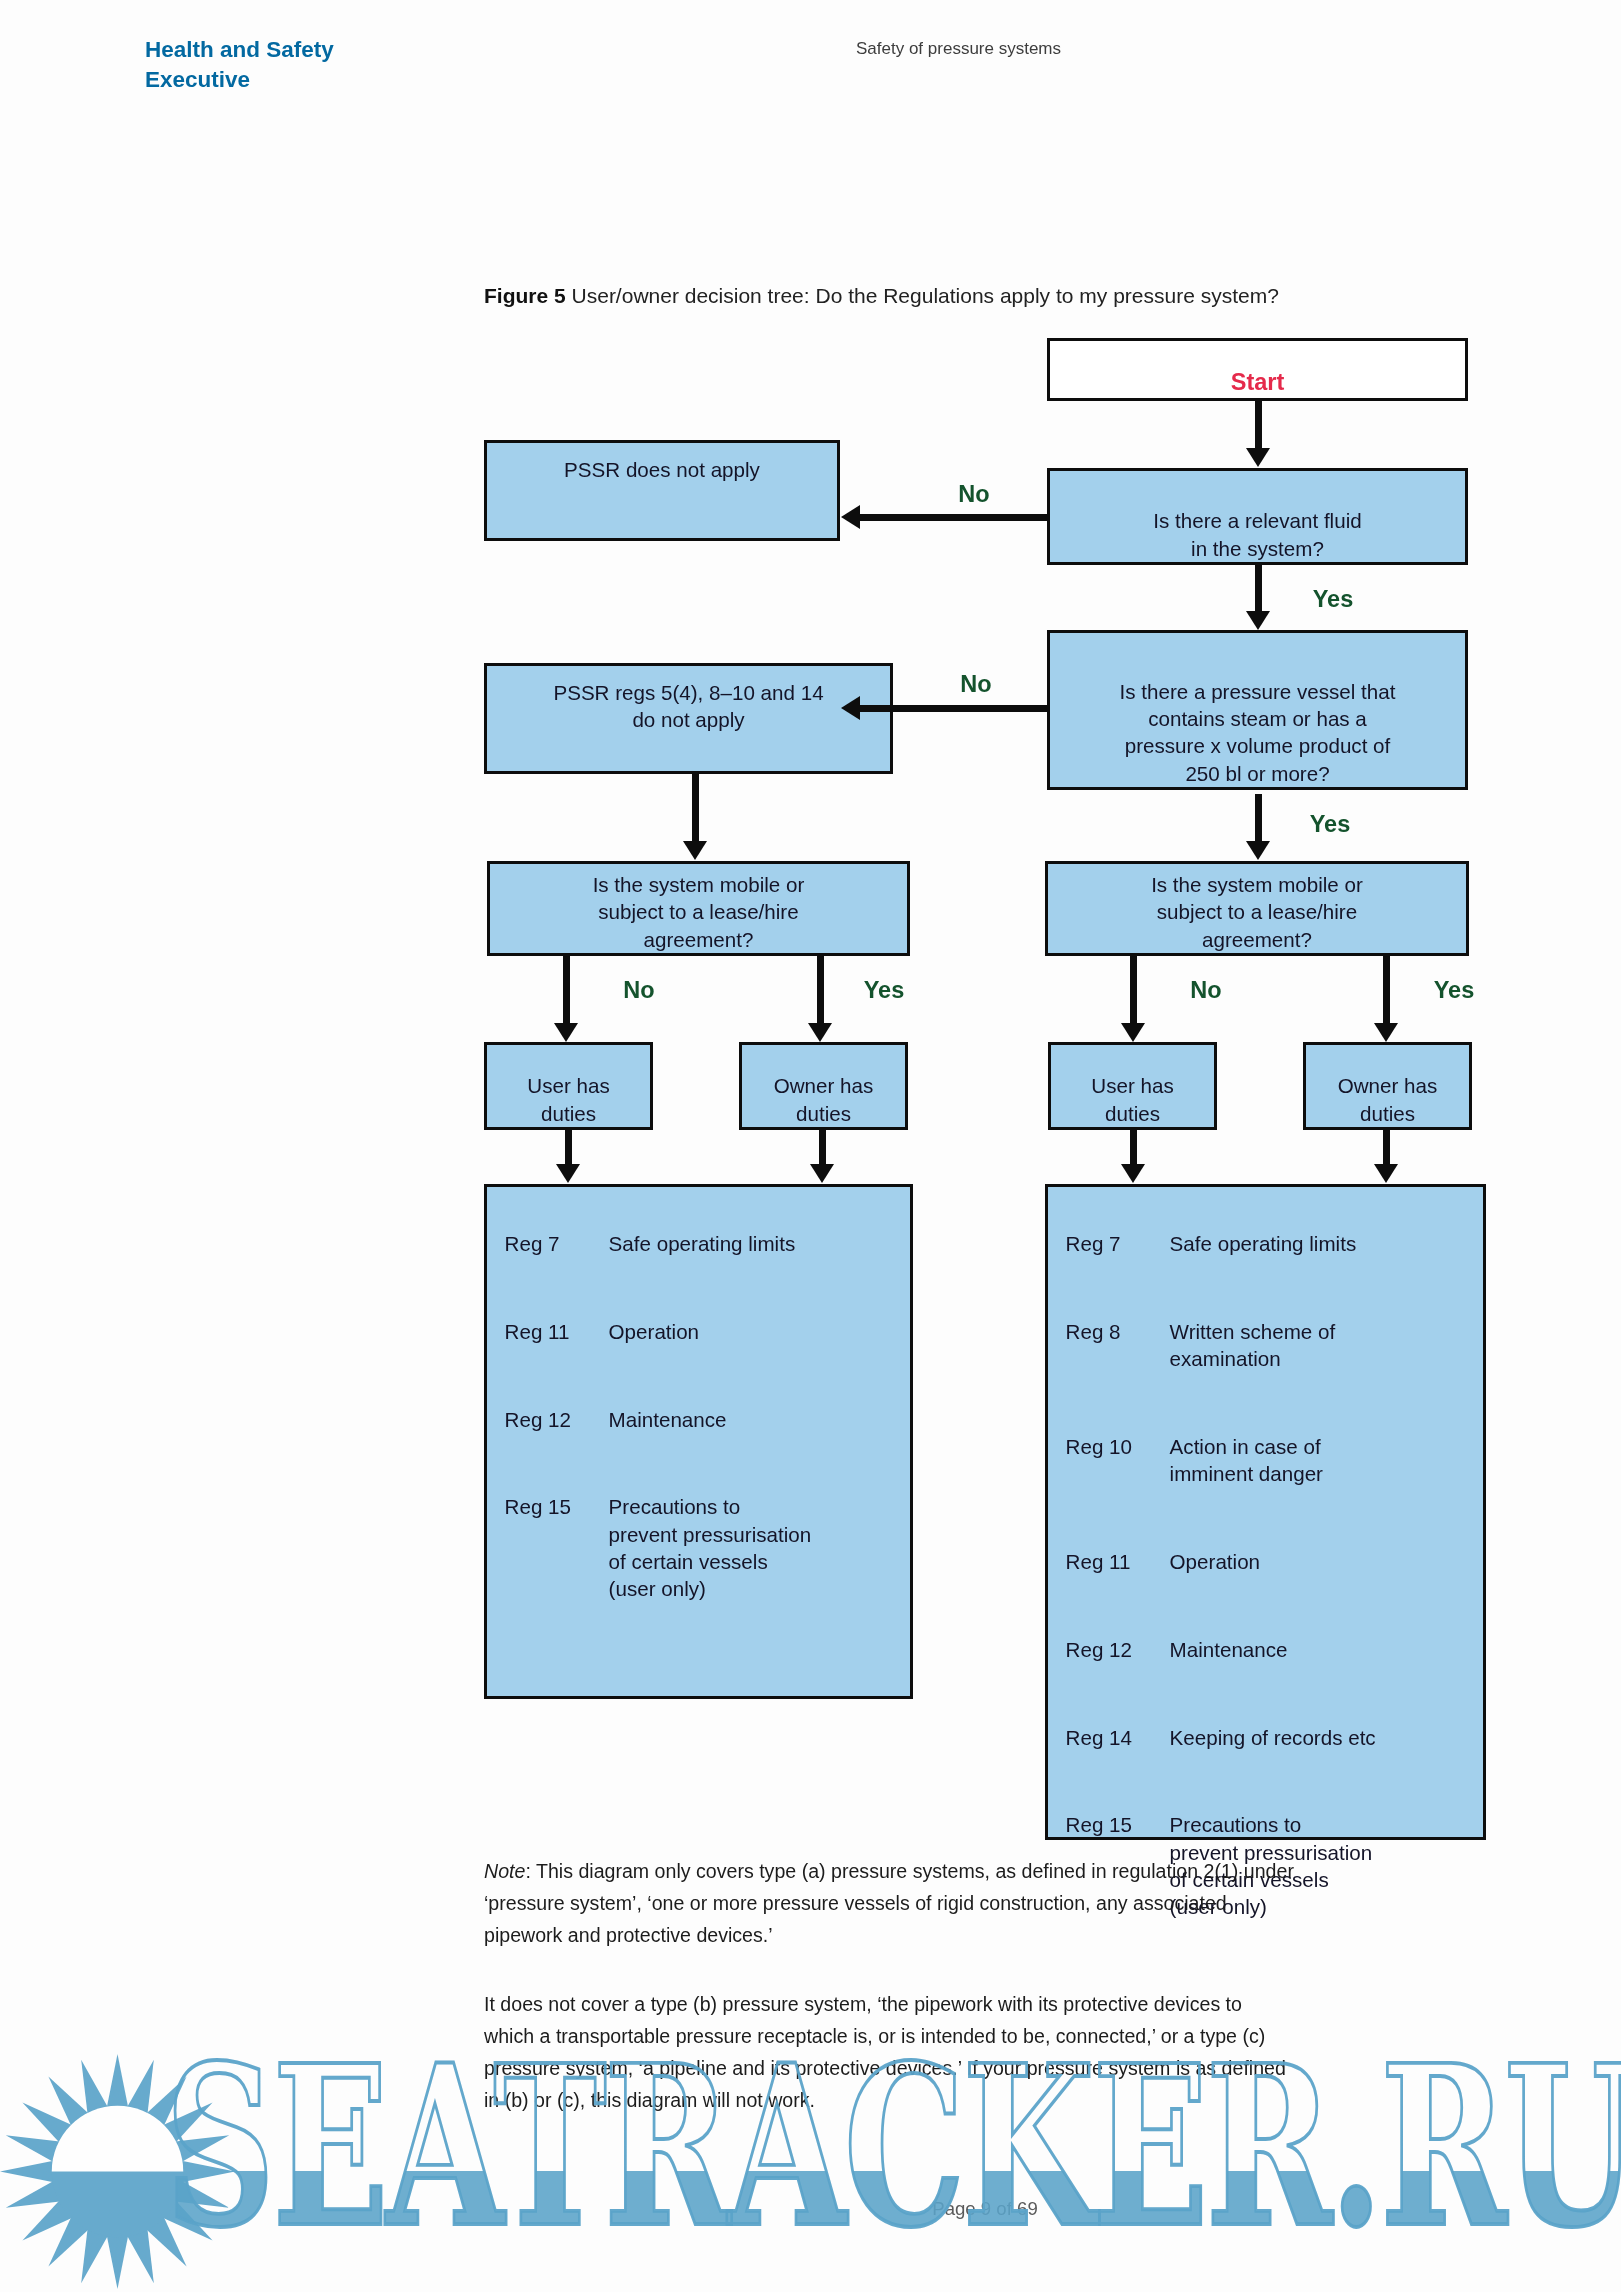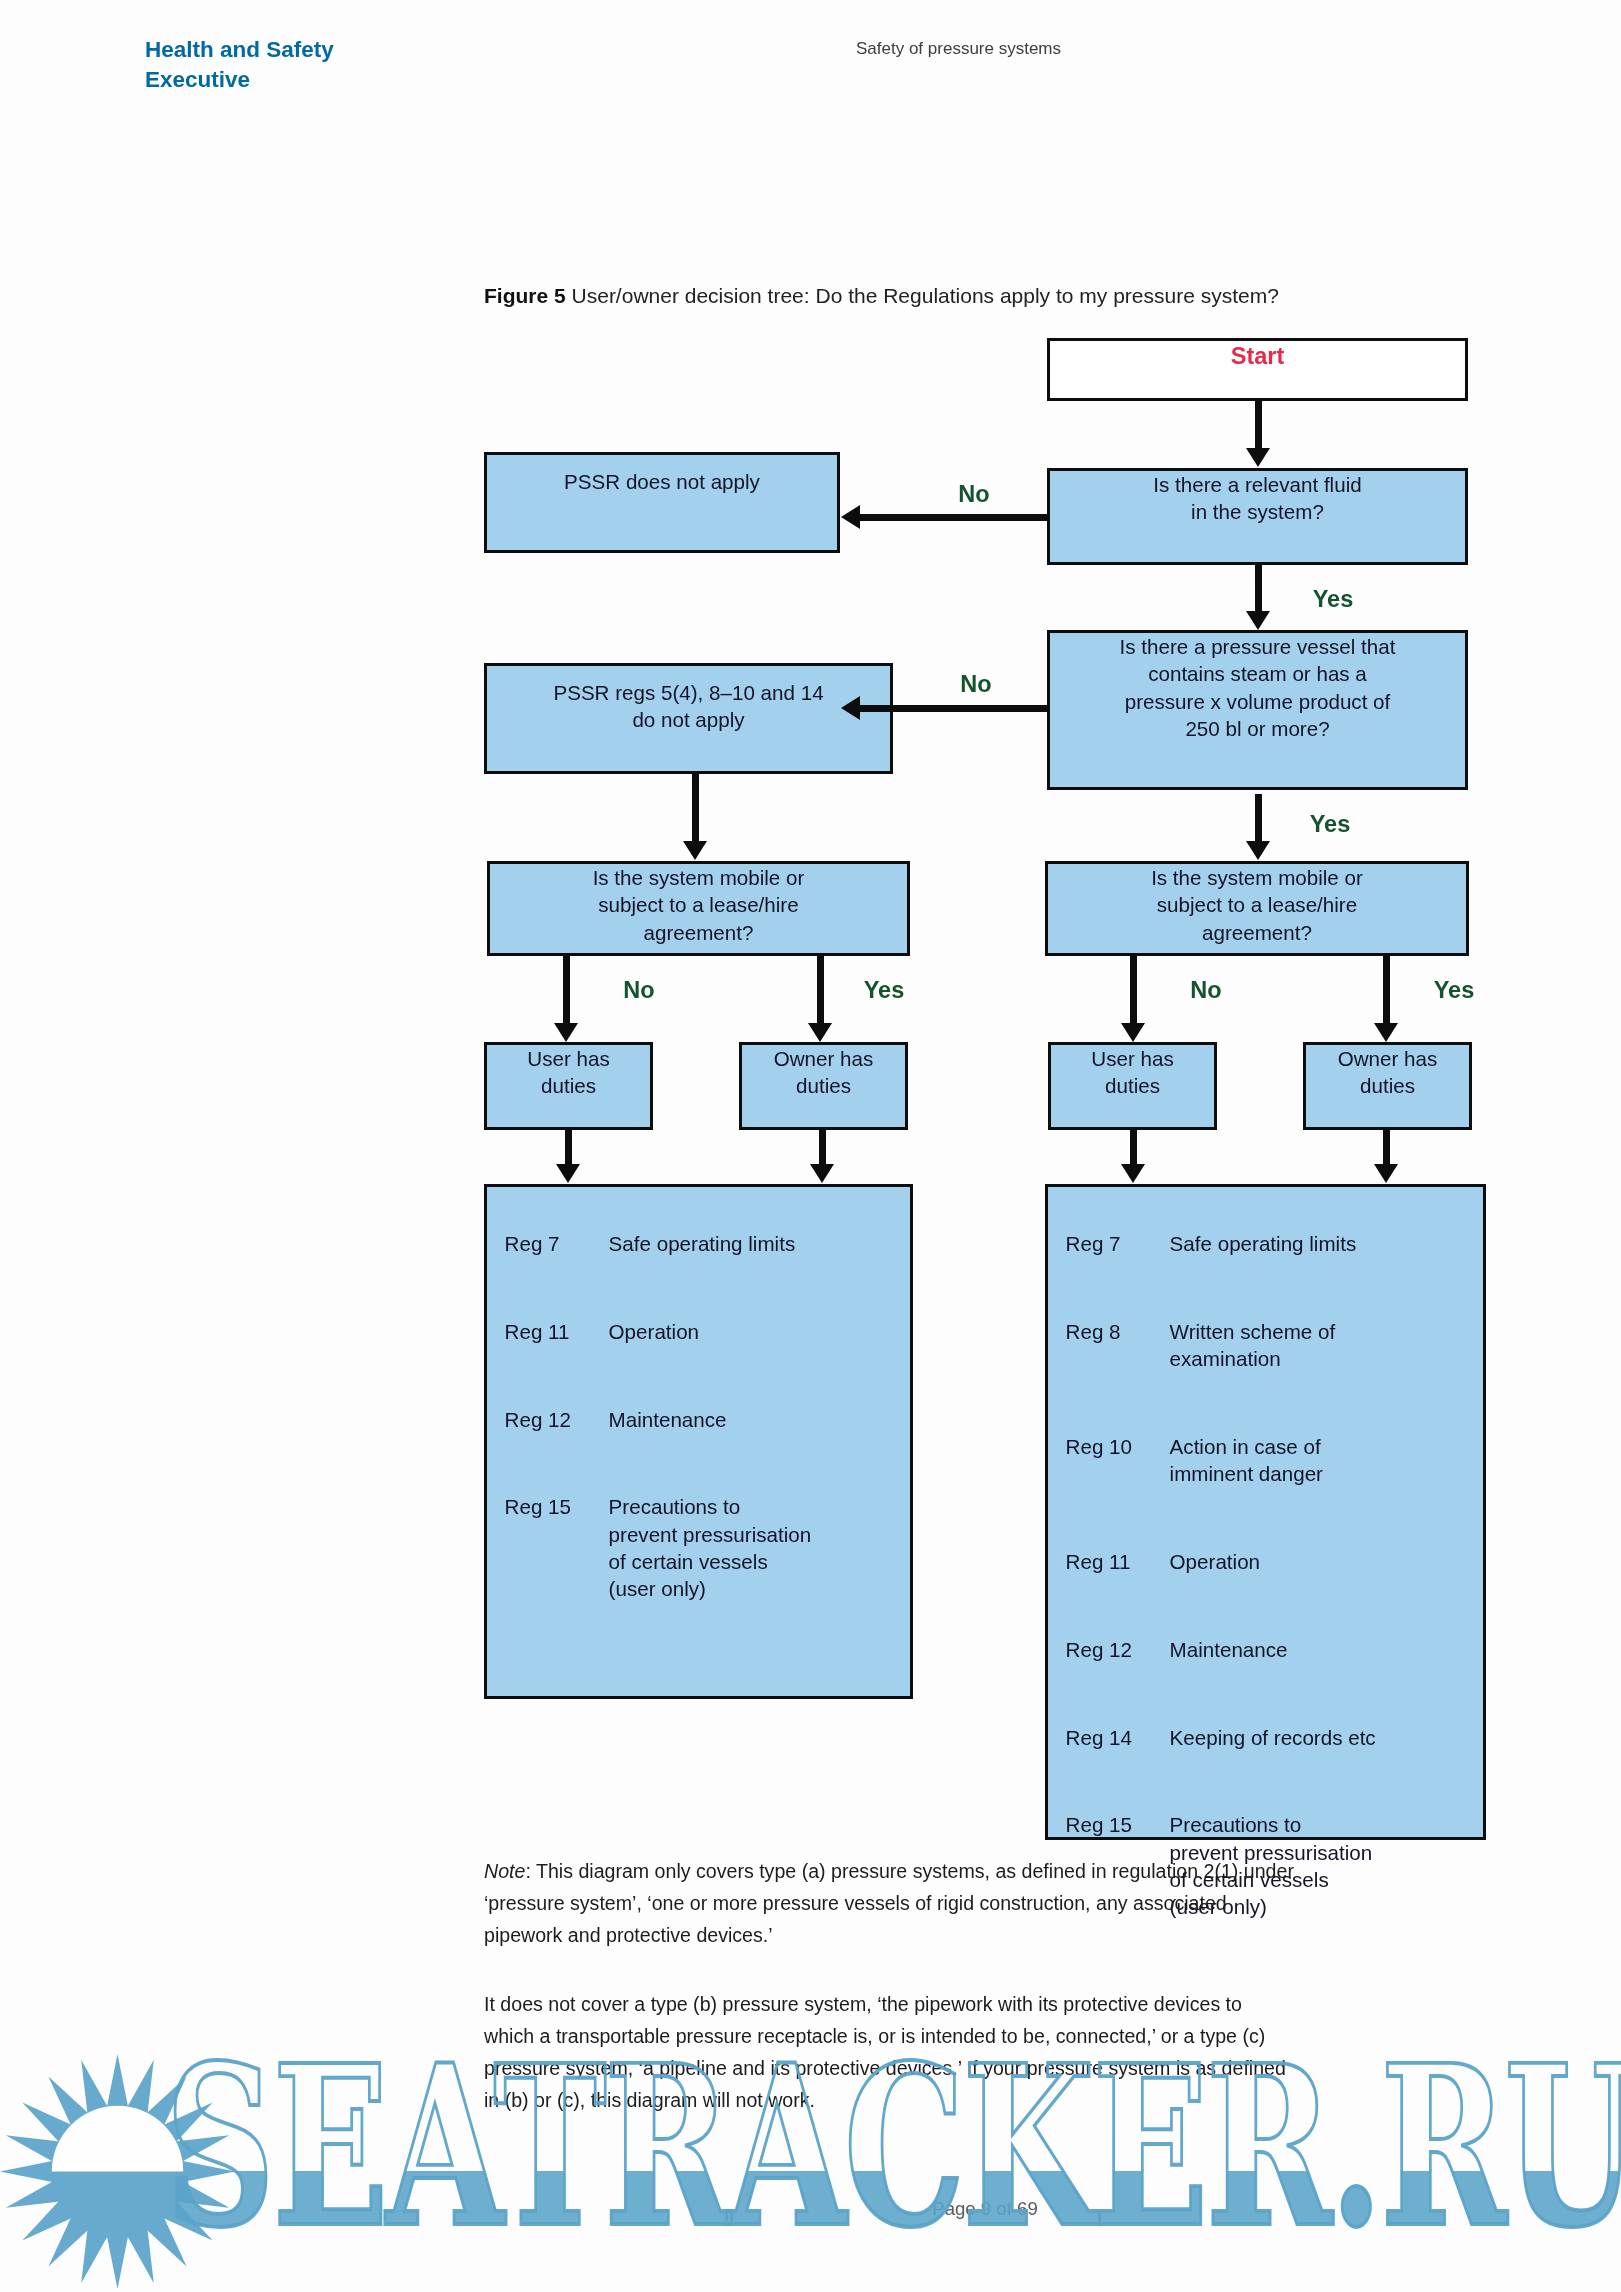--- a/index.html
+++ b/index.html
@@ -11,21 +11,21 @@
   .org{position:absolute;left:145px;top:35px;font-size:22.5px;font-weight:bold;line-height:30px;color:#0369a1;}
   .doc-title{position:absolute;left:856px;top:39px;font-size:17px;color:#3d3d3d;}
   
   .fig-caption{position:absolute;left:484px;top:284px;width:1019px;font-size:21px;color:#222;}
   .fig-caption b{color:#111;}
   
   .bx{
     position:absolute;background:#a3d0ec;border:3.9px solid #0d0d0d;box-sizing:border-box;
     color:#141428;font-size:20.6px;line-height:1.33;text-align:center;white-space:pre-line;
   }
-  .bx.center{display:flex;align-items:flex-start;justify-content:center;}
+  .bx.center{display:flex;align-items:flex-end;justify-content:center;}
   .bx.topalign{padding-top:12.7px;}
   .bx.white{background:#ffffff;}
   .start-txt{color:#e52a4b;font-weight:bold;font-size:23.5px;}
   
   .bx.list{text-align:left;padding:15.7px 0 0 17.6px;}
   .rrow{display:flex;margin-bottom:33px;}
   .rrow:last-child{margin-bottom:0;}
   .reg{flex:0 0 104px;width:104px;}
   .desc{white-space:pre-line;}
   
@@ -73,21 +73,21 @@
 
   <div>
 
     <div class="bx white center" style="left:1047px;top:338px;width:421px;height:63px;">
       <span class="start-txt">Start</span>
     </div>
 
     <div class="bx center" style="left:1047px;top:468px;width:421px;height:97px;">Is there a relevant fluid
 in the system?</div>
 
-    <div class="bx topalign" style="left:484px;top:452px;width:356px;height:101px;">PSSR does not apply</div>
+    <div class="bx topalign" style="left:484px;top:440px;width:356px;height:101px;">PSSR does not apply</div>
 
     <div class="bx center" style="left:1047px;top:630px;width:421px;height:160px;">Is there a pressure vessel that
 contains steam or has a
 pressure x volume product of
 250 bl or more?</div>
 
     <div class="bx topalign" style="left:484px;top:663px;width:409px;height:111px;">PSSR regs 5(4), 8–10 and 14
 do not apply</div>
 
     <div class="bx center" style="left:487px;top:861px;width:423px;height:95px;">Is the system mobile or

